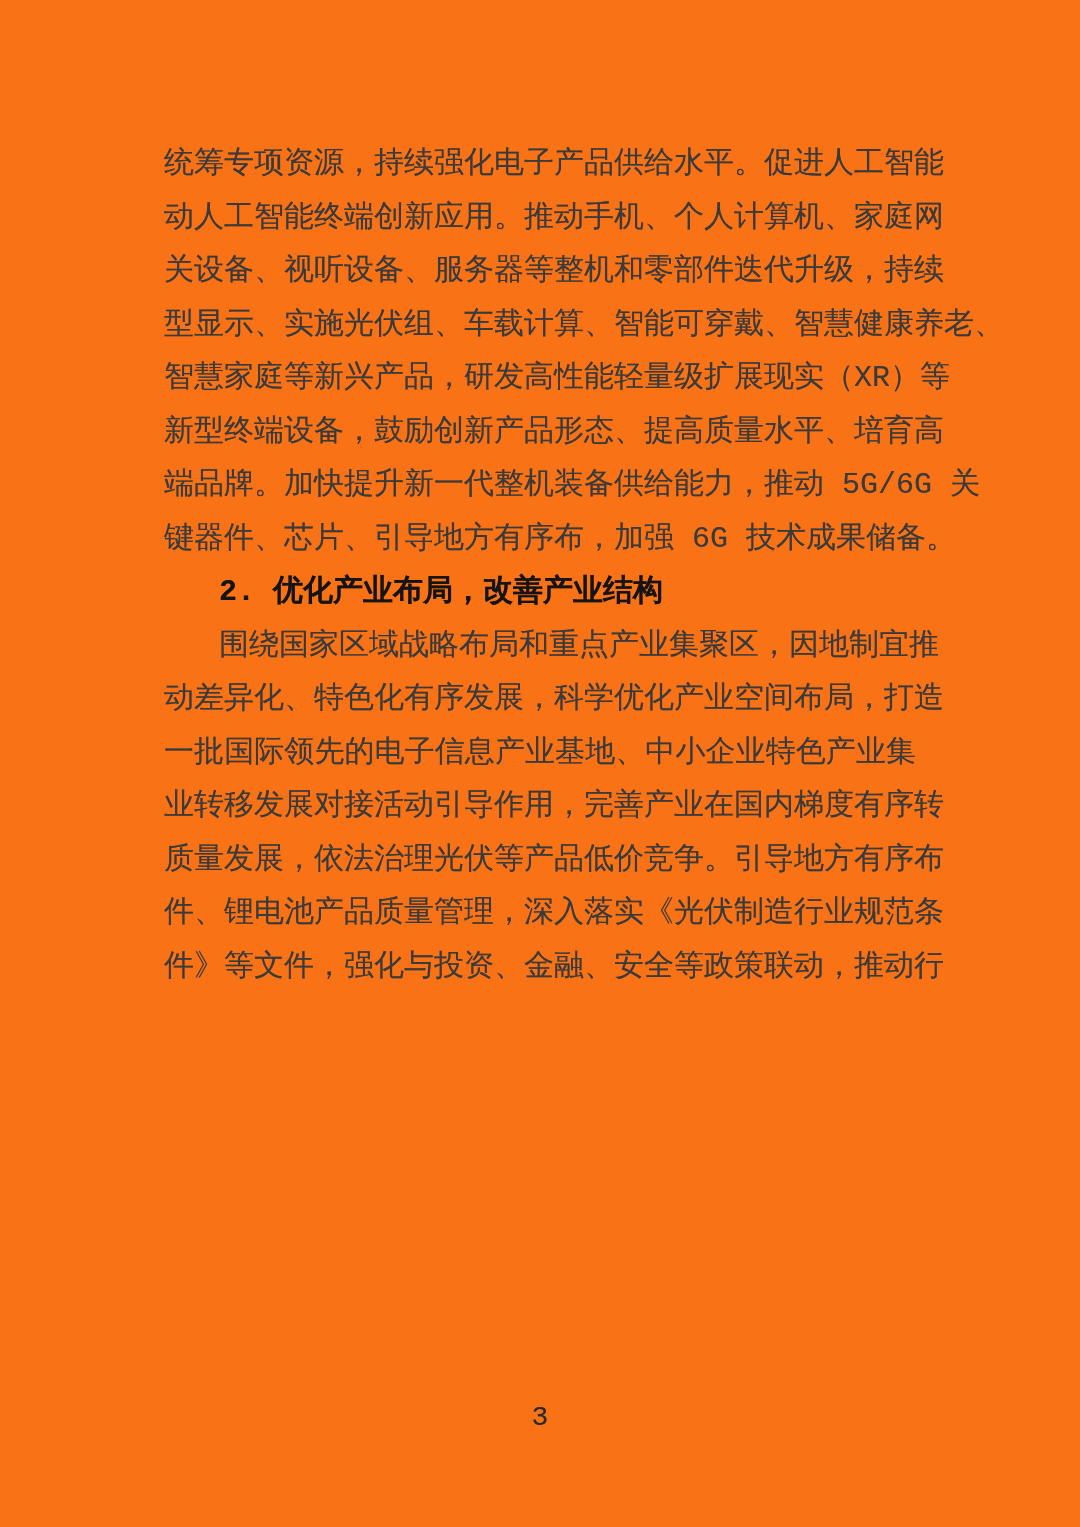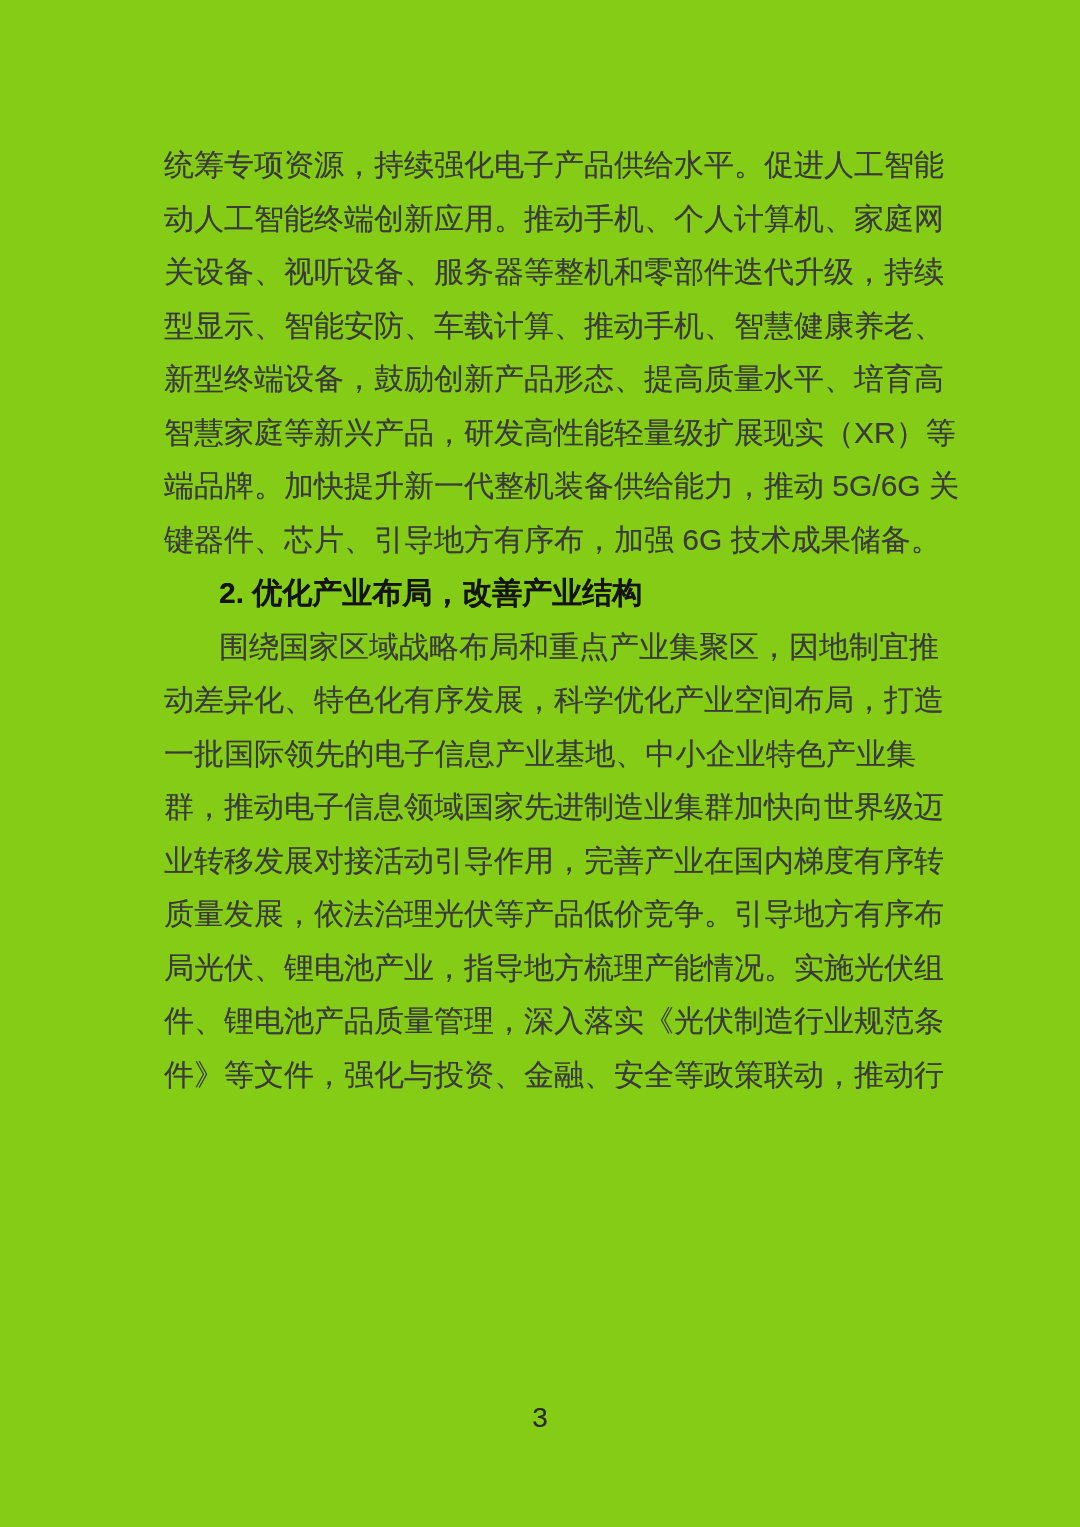--- a/index.html
+++ b/index.html
@@ -4,23 +4,23 @@
 <style>
   html, body {
     margin: 0;
     padding: 0;
     background: #ffffff;
   }
   .page {
     position: relative;
     width: 1080px;
     height: 1527px;
-    background: #84cc16;
+    background: #f97316;
     overflow: hidden;
-    font-family: Liberation Sans, sans-serif;
+    font-family: Liberation Mono, monospace;
   }
   .text-block {
     position: absolute;
     top: 138px;
     left: 164px;
     width: 752px;
   }
   .line {
     height: 53.5px;
     line-height: 53.5px;
@@ -63,32 +63,30 @@
 </head>
 <body>
 
 <div class="page">
 
   <div class="text-block">
 
   <div class="line flow">统筹专项资源，持续强化电子产品供给水平。促进人工智能</div>
       <div class="line flow">动人工智能终端创新应用。推动手机、个人计算机、家庭网</div>
       <div class="line flow">关设备、视听设备、服务器等整机和零部件迭代升级，持续</div>
-      <div class="line flow">型显示、智能安防、车载计算、推动手机、智慧健康养老、</div>
+      <div class="line flow">型显示、实施光伏组、车载计算、智能可穿戴、智慧健康养老、</div>
+      <div class="line flow">智慧家庭等新兴产品，研发高性能轻量级扩展现实（XR）等</div>
       <div class="line flow">新型终端设备，鼓励创新产品形态、提高质量水平、培育高</div>
-      <div class="line flow">智慧家庭等新兴产品，研发高性能轻量级扩展现实（XR）等</div>
       <div class="line flow">端品牌。加快提升新一代整机装备供给能力，推动 5G/6G 关</div>
       <div class="line end">键器件、芯片、引导地方有序布，加强 6G 技术成果储备。</div>
       <div class="line heading">2. 优化产业布局，改善产业结构</div>
       <div class="line indent">围绕国家区域战略布局和重点产业集聚区，因地制宜推</div>
       <div class="line flow">动差异化、特色化有序发展，科学优化产业空间布局，打造</div>
       <div class="line flow">一批国际领先的电子信息产业基地、中小企业特色产业集</div>
-      <div class="line flow">群，推动电子信息领域国家先进制造业集群加快向世界级迈</div>
       <div class="line flow">业转移发展对接活动引导作用，完善产业在国内梯度有序转</div>
       <div class="line flow">质量发展，依法治理光伏等产品低价竞争。引导地方有序布</div>
-      <div class="line flow">局光伏、锂电池产业，指导地方梳理产能情况。实施光伏组</div>
       <div class="line flow">件、锂电池产品质量管理，深入落实《光伏制造行业规范条</div>
       <div class="line flow">件》等文件，强化与投资、金融、安全等政策联动，推动行</div>
     </div>
 
   <div class="page-number">3</div>
 
 </div>
 
 </body></html>

